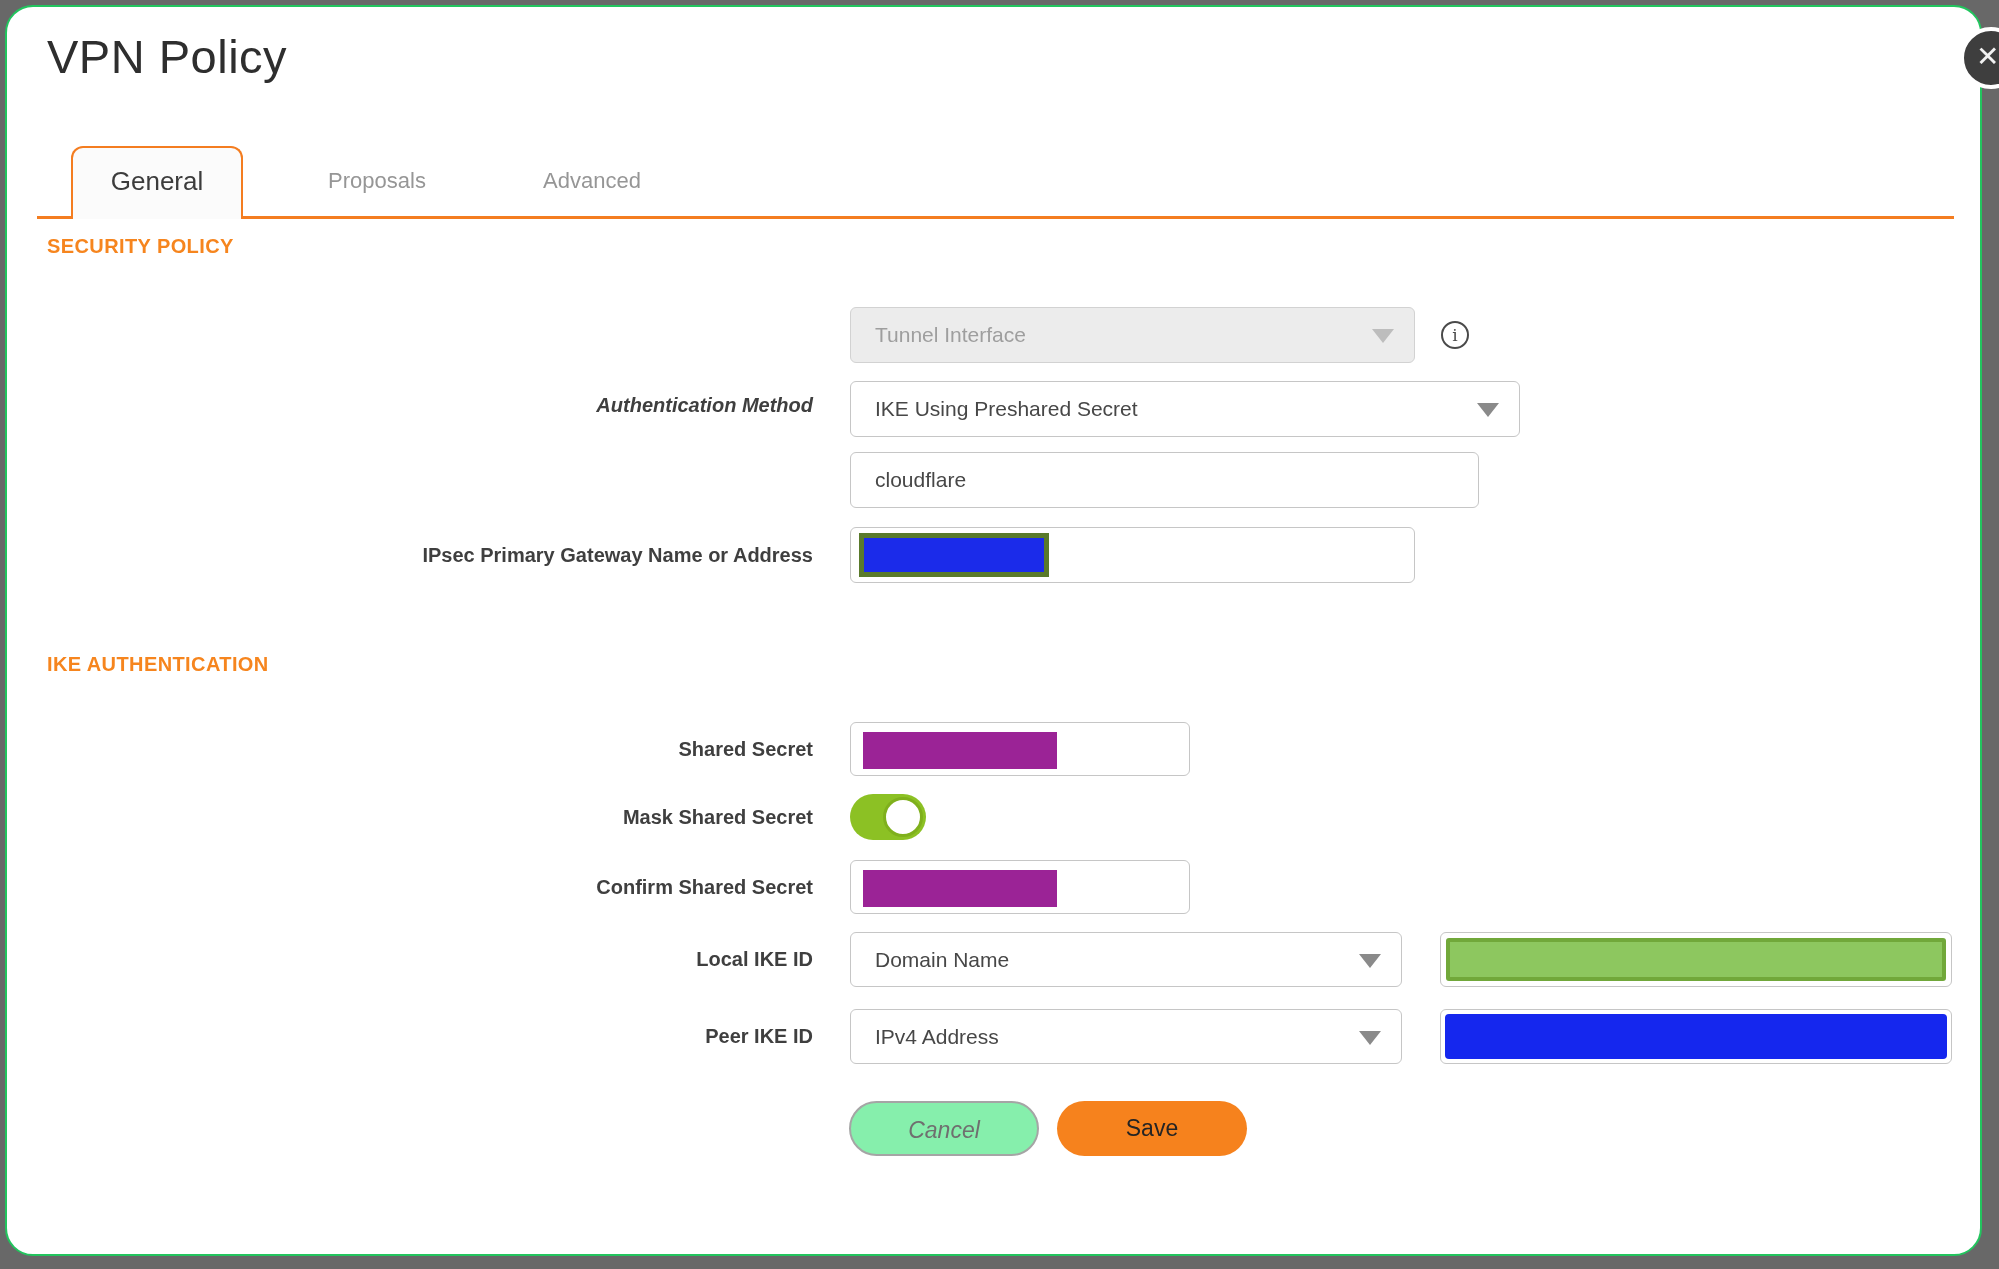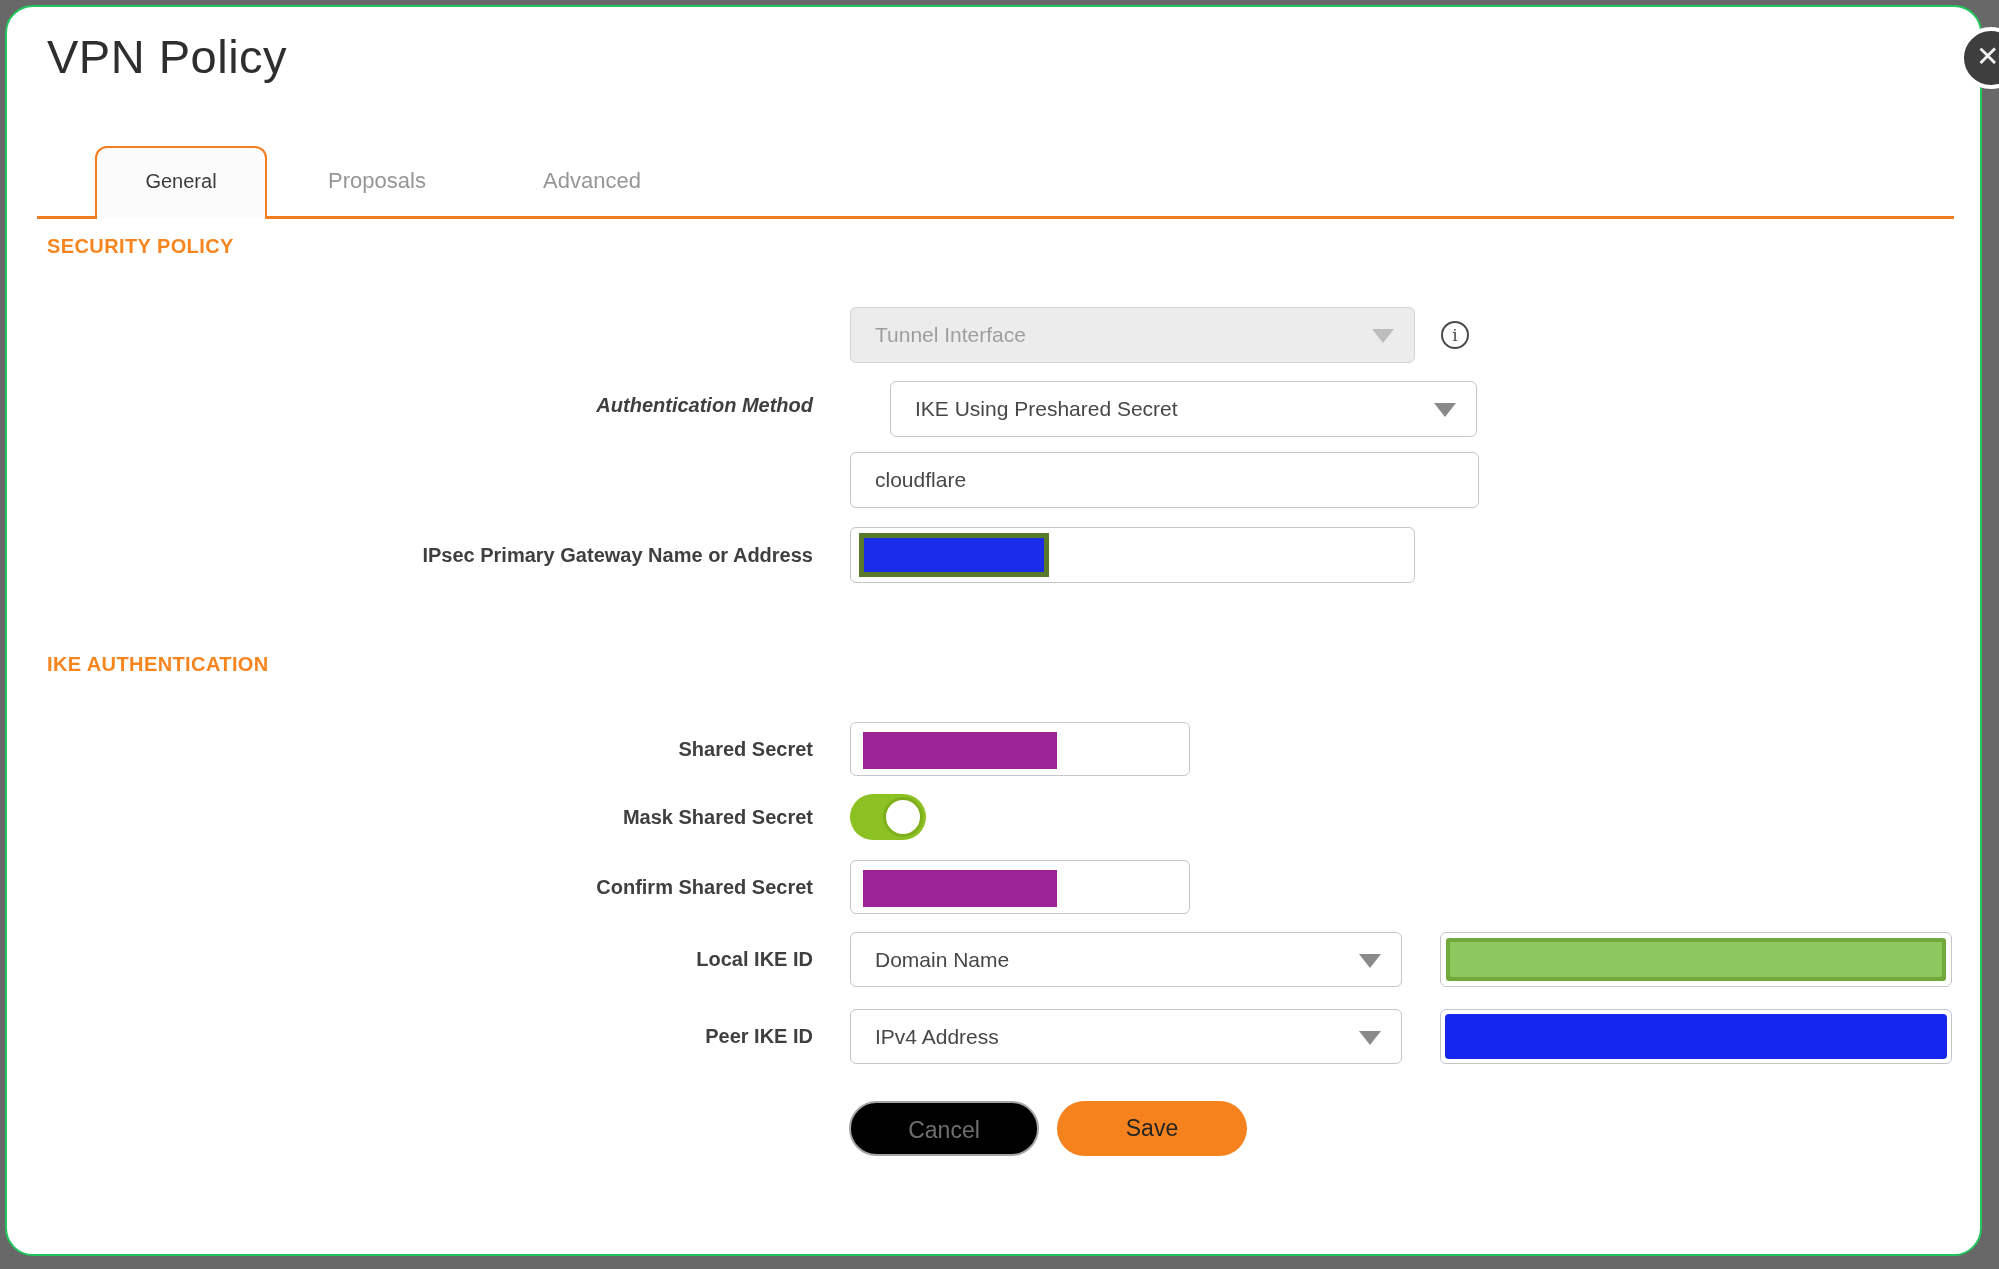--- a/index.html
+++ b/index.html
@@ -7,23 +7,23 @@
   #canvas{position:relative;width:1999px;height:1269px;overflow:hidden;background:#686868;}
   #dialog{position:absolute;left:5px;top:5px;width:1977px;height:1251px;background:#ffffff;
           border:2px solid #22c55e;border-radius:28px;box-sizing:border-box;}
   .title{position:absolute;left:40px;top:22px;font-size:47px;color:#2e2e2e;letter-spacing:0.5px;}
   .close-btn{position:absolute;left:1960px;top:27px;width:62px;height:62px;border-radius:50%;
              background:#3e3e3e;border:4px solid #ffffff;box-sizing:border-box;z-index:20;
              color:#f2f2f2;font-size:28px;text-align:left;line-height:52px;cursor:pointer;}
   .close-btn span{display:inline-block;margin-left:12px;}
   
   .tab-underline{position:absolute;left:30px;top:209px;width:1917px;height:3px;background:#F47D20;}
-  .tab-active{position:absolute;left:88px;top:139px;width:172px;height:73px;background:#fbfbfb;
+  .tab-active{position:absolute;left:64px;top:139px;width:172px;height:73px;background:#fbfbfb;
               border:2px solid #F47D20;border-bottom:none;border-radius:12px 12px 0 0;box-sizing:border-box;
-              z-index:5;text-align:center;line-height:66px;font-size:20px;color:#3c3c3c;cursor:pointer;}
+              z-index:5;text-align:center;line-height:66px;font-size:26px;color:#3c3c3c;cursor:pointer;}
   .tab{position:absolute;top:139px;height:70px;width:170px;text-align:center;line-height:70px;
        font-size:22px;color:#969696;cursor:pointer;}
   .tab-proposals{left:285px;}
   .tab-advanced{left:500px;}
   .section-header{position:absolute;left:40px;font-size:20px;font-weight:bold;color:#F6851E;letter-spacing:0.4px;}
   .sec-policy{top:228px;}
   .sec-ike{top:646px;}
   
   .flabel{position:absolute;left:0;width:806px;text-align:right;font-weight:bold;color:#3f3f3f;font-size:20px;}
   .control{position:absolute;box-sizing:border-box;border:1px solid #c6c6c6;border-radius:6px;background:#fff;
@@ -44,21 +44,21 @@
                 border:4px solid #71a83a;border-radius:3px;}
   .redact-blue-fill{position:absolute;left:4px;top:4px;right:4px;bottom:4px;background:#1527ee;border-radius:4px;}
   
   .toggle{position:absolute;left:843px;top:787px;width:76px;height:46px;border-radius:23px;
           background:#8cc124;cursor:pointer;}
   .toggle .knob{position:absolute;right:3px;top:3px;width:40px;height:40px;border-radius:50%;
                 background:#ffffff;border:3px solid #7fb01c;box-sizing:border-box;}
   
   .btn{position:absolute;top:1094px;height:55px;border-radius:28px;text-align:center;line-height:55px;
        font-size:23px;cursor:pointer;box-sizing:border-box;}
-  .btn-cancel{left:842px;width:190px;background:#000000;border:2px solid #a5a5a5;color:#6f6f6f;}
+  .btn-cancel{left:842px;width:190px;background:#86efac;border:2px solid #a5a5a5;color:#6f6f6f;font-style:italic;}
   .btn-save{left:1050px;width:190px;background:#F6821D;border:none;color:#242424;}
 </style>
 </head>
 <body>
 
 <div id="canvas">
   <div id="dialog">
 
     <div class="title">VPN Policy</div>
 
@@ -75,21 +75,21 @@
 
     <div class="section-header sec-policy">SECURITY POLICY</div>
 
     <div class="control select disabled-select" style="left:843px;top:300px;width:565px;height:56px;line-height:54px;">
       <span>Tunnel Interface</span>
       <span class="arrow light"></span>
     </div>
     <div class="info-icon">i</div>
 
     <div class="flabel" style="top:370px;height:56px;line-height:56px;font-style:italic;">Authentication Method</div>
-    <div class="control select" style="left:843px;top:374px;width:587px;height:56px;line-height:54px;margin-left:40px;">
+    <div class="control select" style="left:843px;top:374px;width:670px;height:56px;line-height:54px;">
       <span>IKE Using Preshared Secret</span>
       <span class="arrow"></span>
     </div>
 
     <input class="control" style="left: 843px; top: 445px; width: 629px; height: 56px;" value="cloudflare">
 
     <div class="flabel" style="top:520px;height:56px;line-height:56px;">IPsec Primary Gateway Name or Address</div>
     <div class="control" style="left:843px;top:520px;width:565px;height:56px;">
       <div class="redact-blue-bordered"></div>
     </div>

